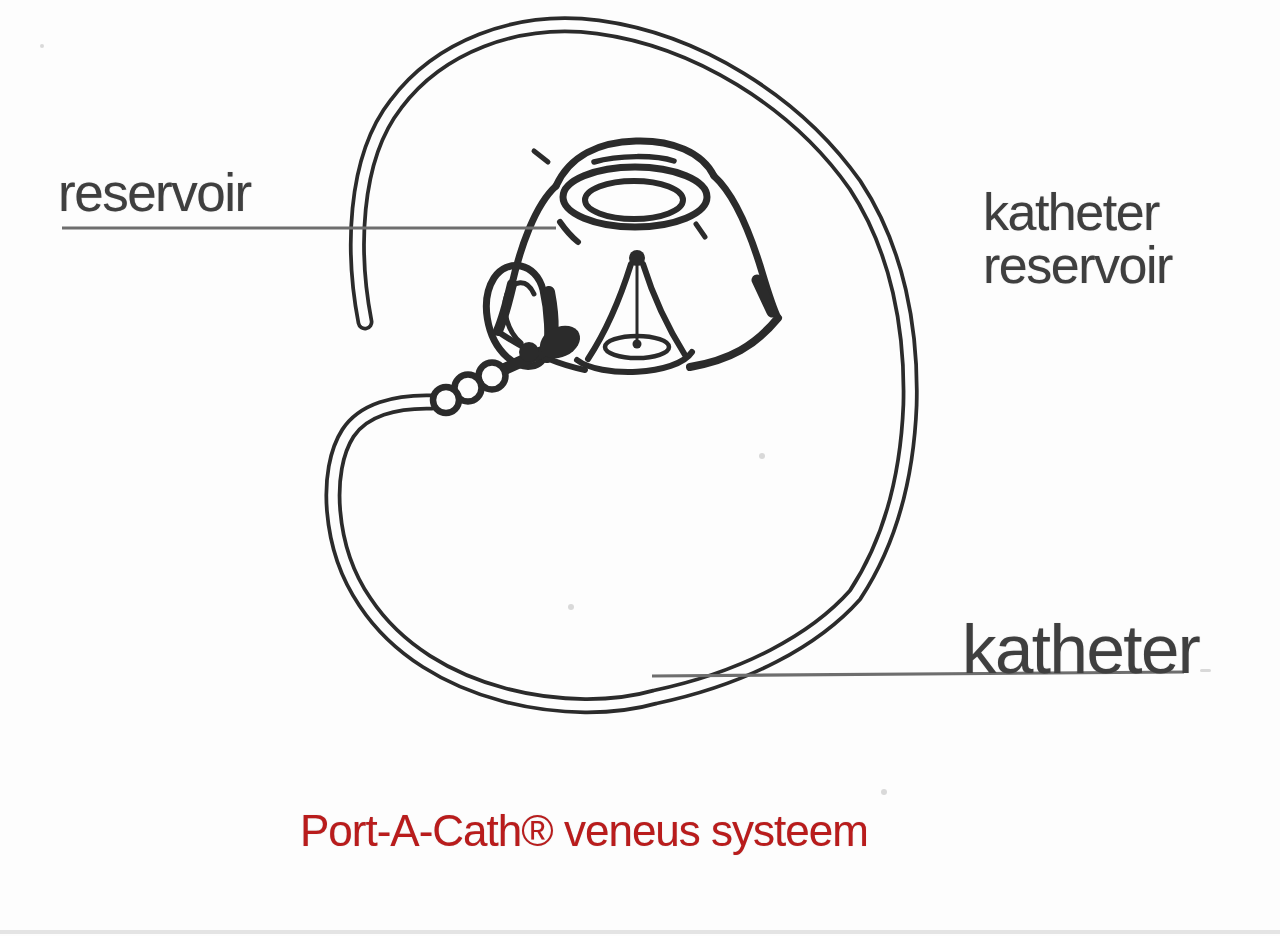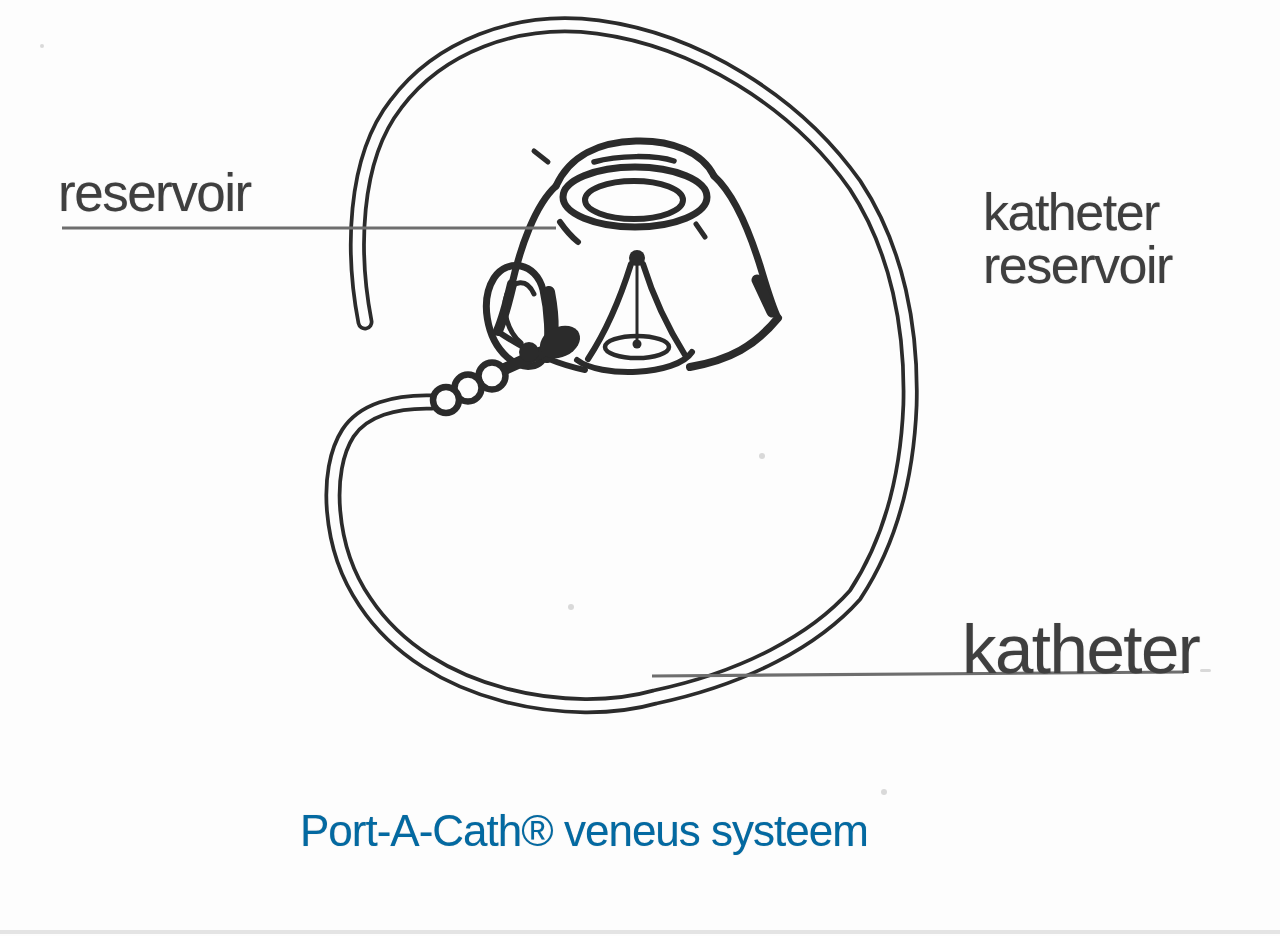--- a/index.html
+++ b/index.html
@@ -17,21 +17,21 @@
     letter-spacing:-1.5px;
     white-space:nowrap;
     text-shadow:0 0 1px rgba(60,60,60,.35);
   }
   .label-reservoir{left:58px;top:162px;font-size:53px;}
   .label-membraan{left:983px;top:186px;font-size:52px;line-height:53px;}
   .label-membraan span{display:block;}
   .label-katheter{left:962px;top:610px;font-size:69px;}
   .caption{
     position:absolute;left:300px;top:806px;
-    font-size:44px;color:#0369a1;letter-spacing:-1px;
+    font-size:44px;color:#b91c1c;letter-spacing:-1px;
     white-space:nowrap;
     text-shadow:0 0 1px rgba(70,70,70,.3);
   }
   .scan-edge{
     position:absolute;left:0;bottom:2px;width:1280px;height:4px;
     background:#e4e4e4;
   }
 </style>
 </head>
 <body>

